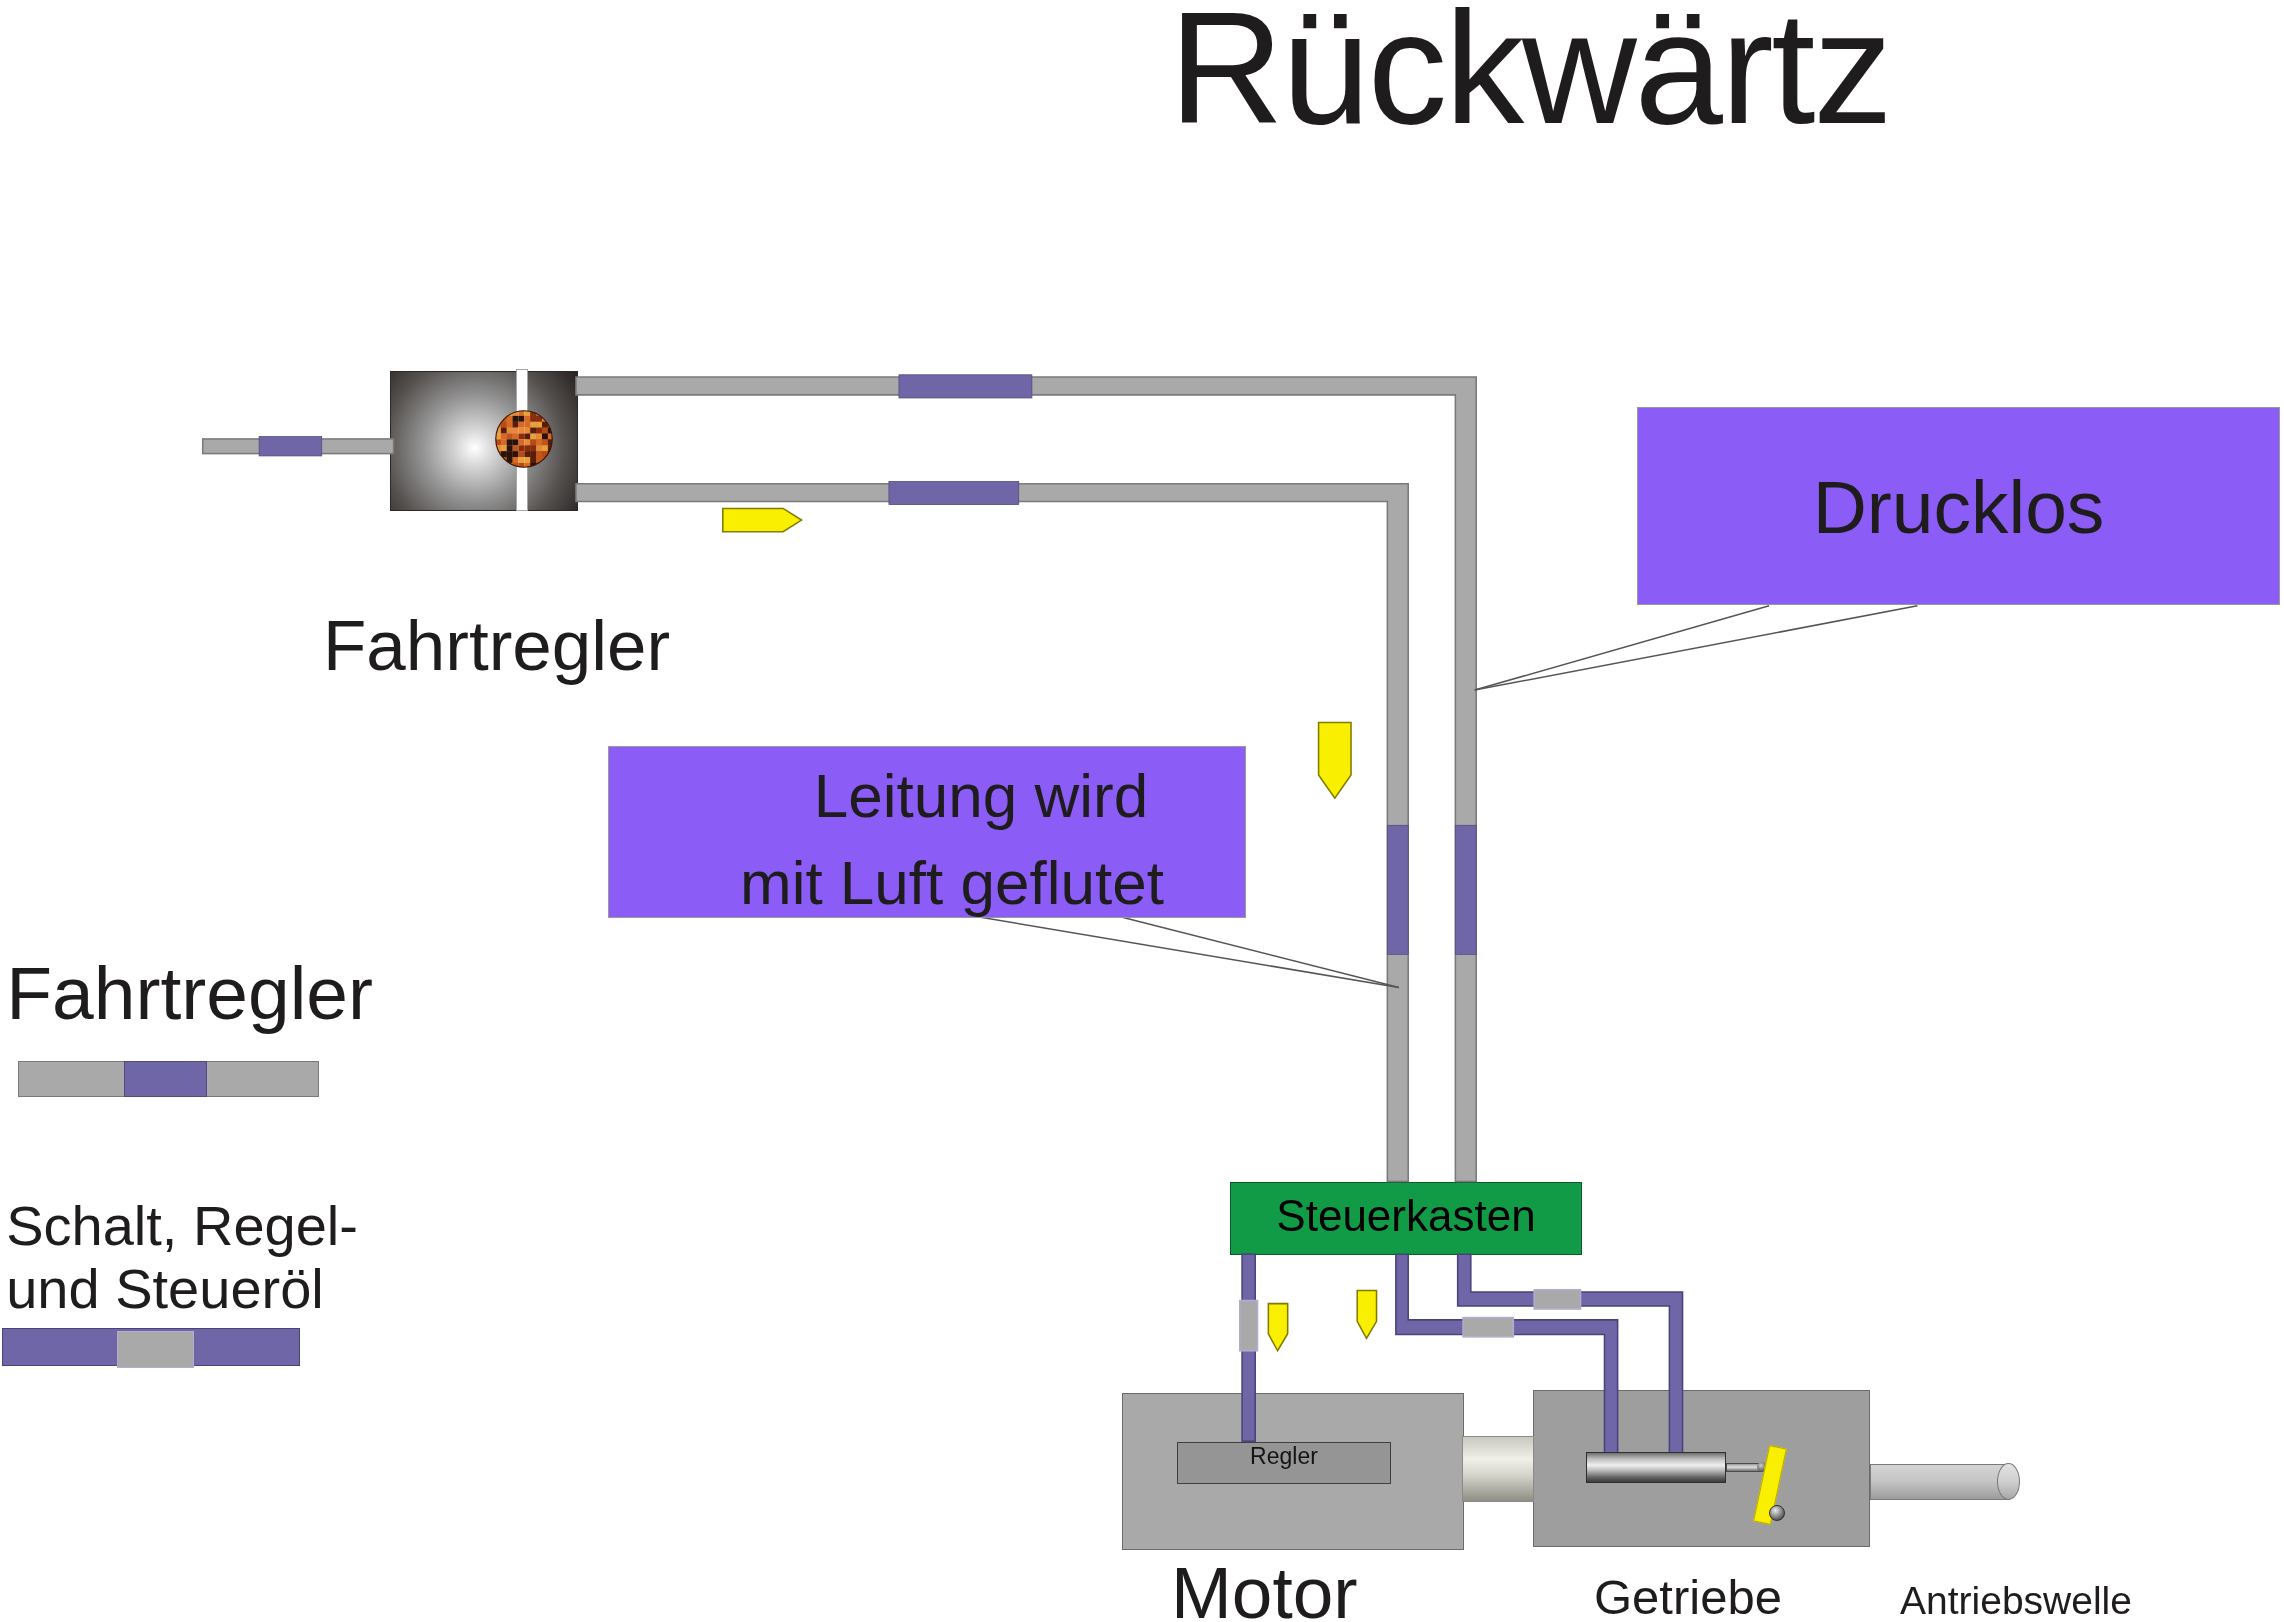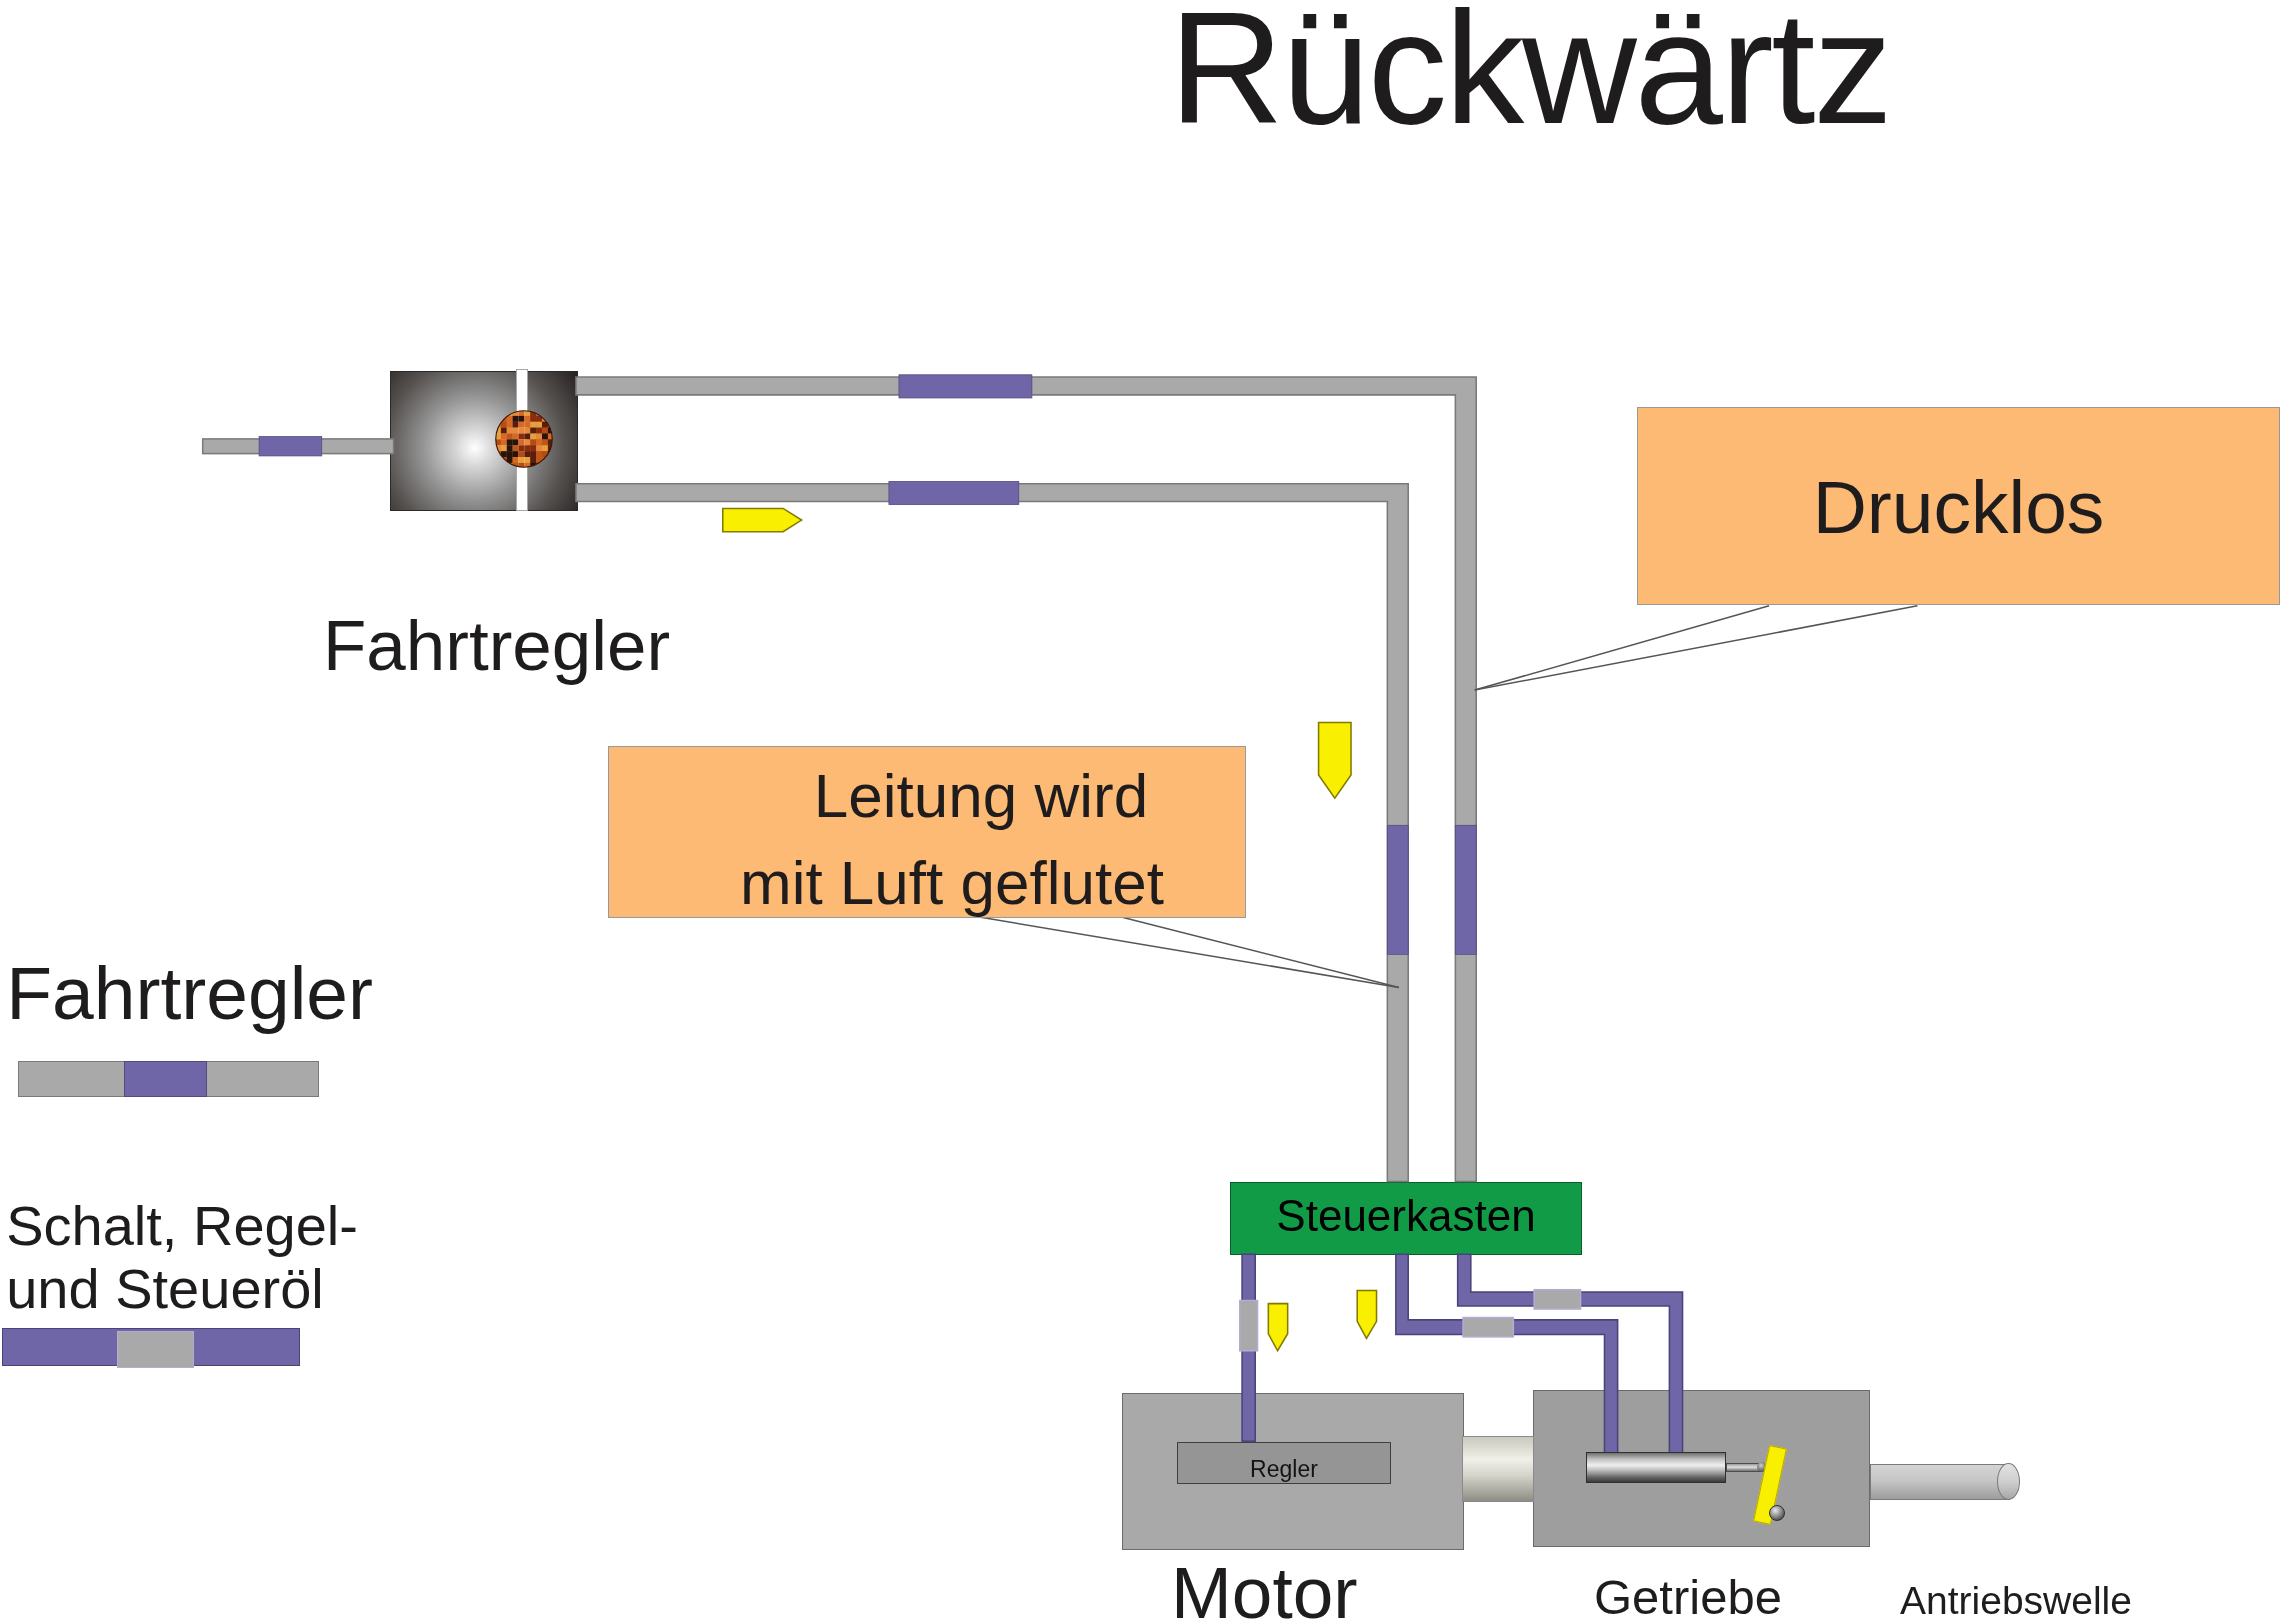--- a/index.html
+++ b/index.html
@@ -59,21 +59,21 @@
   .layer-details{z-index:5;}
   .valve-slot{
     left:516px;top:369px;width:11.6px;height:142px;
     background:#ffffff;border:0.8px solid #a8a8a8;box-sizing:border-box;
   }
   #ball-svg{left:495px;top:410px;}
   .regler-bar{
     left:1177px;top:1442px;width:214px;height:42px;
     background:var(--regler-gray,#959595);
     border:1.5px solid var(--regler-border,#3f3f3f);box-sizing:border-box;
-    display:flex;align-items:flex-end;justify-content:center;
+    display:flex;align-items:flex-start;justify-content:center;
     font-size:23px;color:#141414;
   }
   .gear-cylinder{
     left:1586px;top:1452px;width:140px;height:31px;
     background:linear-gradient(180deg,#6f6f6f 0%,#bdbdbd 20%,#efefef 42%,#b5b5b5 62%,#606060 85%,#3c3c3c 100%);
     border:0.8px solid #2f2f2f;box-sizing:border-box;
   }
   .cylinder-rod{
     left:1726px;top:1463px;width:39px;height:8.5px;
     background:linear-gradient(180deg,#9a9a9a 0%,#e0e0e0 45%,#6f6f6f 100%);
@@ -89,21 +89,21 @@
     border:0.8px solid #b8a800;box-sizing:border-box;
     transform:rotate(12deg);transform-origin:50% 50%;
   }
   .lever-knob{
     left:1769px;top:1505px;width:16px;height:16px;border-radius:50%;
     background:radial-gradient(circle at 38% 32%,#e8e8e8 0%,#9a9a9a 40%,#4c4c4c 80%,#333333 100%);
     border:0.8px solid #2e2e2e;box-sizing:border-box;
   }
   
   .callout{
-    background:#fdba74;
+    background:#8b5cf6;
     border:1.5px solid var(--callout-border,#999999);box-sizing:border-box;
   }
   .callout-drucklos{left:1637px;top:407px;width:643px;height:198px;
     text-align:center;padding-top:56px;font-size:75px;}
   .callout-leitung{left:608px;top:746px;width:638px;height:172px;
     font-size:62px;padding-top:13px;}
   .callout-leitung .line{line-height:71px;white-space:nowrap;}
   .callout-leitung .l1{padding-left:108px;text-align:center;}
   .callout-leitung .l2{padding-left:131px;margin-top:16px;}
   

